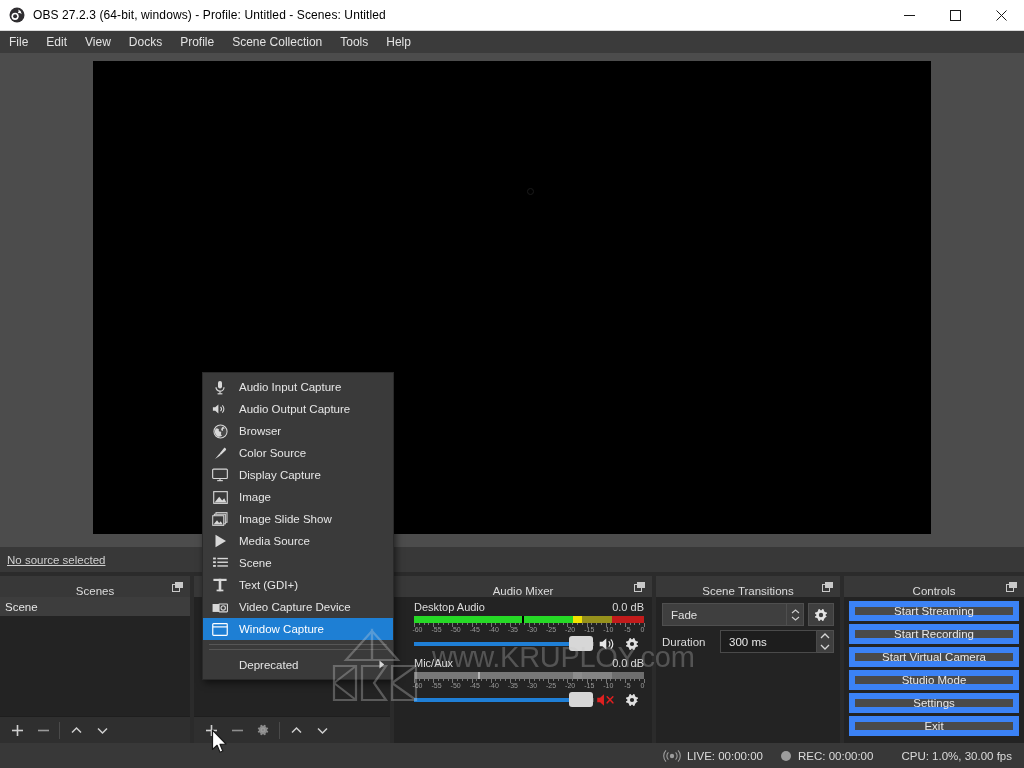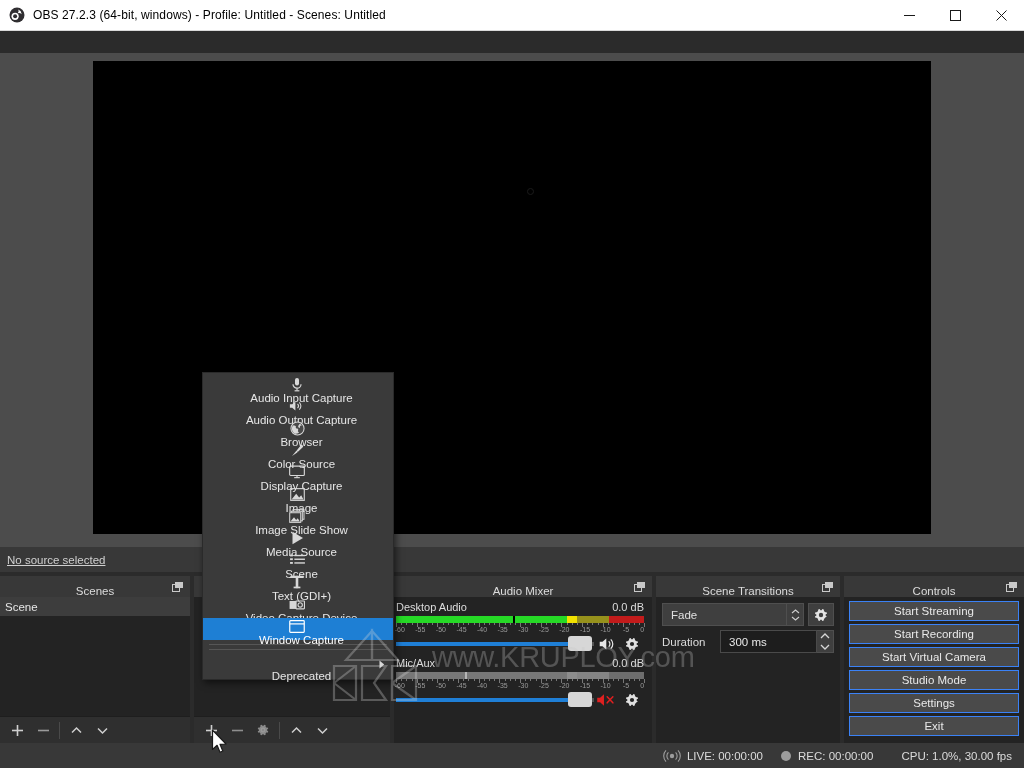--- a/index.html
+++ b/index.html
@@ -107,21 +107,21 @@
     flex: 0 0 auto;
   }
   .tb-btn {
     width: 26px; height: 24px;
     display: flex; align-items: center; justify-content: center;
     cursor: default;
   }
   .tb-div { width: 1px; height: 17px; background: #4a4a4a; margin: 0 3px; }
 
   
-  #mixer-body { padding: 4px 8px 0 2px; overflow: hidden; }
+  #mixer-body { padding: 4px 8px 0 20px; overflow: hidden; }
   .mixer-track { margin-bottom: 2px; position: relative; }
   .mt-head { display: flex; justify-content: space-between; align-items: baseline; height: 14px; }
   .mt-name { font-size: 11px; color: #dddddd; }
   .mt-db   { font-size: 11px; color: #dddddd; }
   .meter { height: 7px; width: 100%; display: flex; position: relative; margin-top: 1px; }
   .meter .seg { height: 100%; }
   .meter .peak {
     position: absolute; top: 0; width: 2px; height: 100%; background: #000;
   }
   .ticks {
@@ -169,21 +169,21 @@
   }
   .dur-spin {
     width: 17px; height: 23px; background: #3f3f3f; border: 1px solid #4f4f4f;
     border-left: none; display: flex; flex-direction: column; cursor: default;
   }
   .dur-spin .half { flex: 1; display: flex; align-items: center; justify-content: center; }
 
   
   #ctrl-body { padding: 4px 5px; display: flex; flex-direction: column; gap: 3px; }
   .ctrl-btn {
-    height: 20px; background: #4a4a4a; border: 1px solid #3b82f6;
+    height: 20px; background: #4a4a4a; border: 6px solid #3b82f6;
     display: flex; align-items: center; justify-content: center;
     font-size: 11.5px; color: #e8e8e8; cursor: default;
   }
 
   
   #statusbar {
     position: absolute; left: 0; top: 743px; width: 1024px; height: 25px;
     background: #383838; display: flex; align-items: center;
     justify-content: flex-end; padding-right: 12px; gap: 0;
   }
@@ -194,21 +194,21 @@
   #ctxmenu {
     position: absolute; left: 202px; top: 372px; width: 192px;
     background: #3a3a3a; border: 1px solid #2a2a2a;
     box-shadow: 2px 3px 7px rgba(0,0,0,0.55);
     padding: 3px 0 3px 0;
     z-index: 50;
   }
   .ctx-item {
     height: 22px; display: flex; align-items: center;
     padding-left: 7px; font-size: 11.5px; color: #e6e6e6;
-    cursor: default; position: relative; flex-direction: column;
+    cursor: default; position: relative;
   }
   .ctx-item.hl { background: #1e7fd4; color: #ffffff; text-align: center; }
   .ctx-ico {
     width: 20px; height: 16px; margin-right: 9px;
     display: flex; align-items: center; justify-content: center; flex: 0 0 auto;
   }
   .ctx-sep { height: 1px; background: #565656; margin: 4px 6px; }
   .ctx-arrow { position: absolute; right: 8px; top: 50%; transform: translateY(-50%); }
 
   
@@ -255,20 +255,30 @@
       </div>
       <div class="wc">
         <svg width="11" height="11" viewBox="0 0 11 11">
           <line x1="0.5" y1="0.5" x2="10.5" y2="10.5" stroke="#1a1a1a" stroke-width="1"></line>
           <line x1="10.5" y1="0.5" x2="0.5" y2="10.5" stroke="#1a1a1a" stroke-width="1"></line>
         </svg>
       </div>
     </div>
   </div>
 
+  <div id="menubar">
+    <div class="menu-item">File</div>
+    <div class="menu-item">Edit</div>
+    <div class="menu-item">View</div>
+    <div class="menu-item">Docks</div>
+    <div class="menu-item">Profile</div>
+    <div class="menu-item">Scene Collection</div>
+    <div class="menu-item">Tools</div>
+    <div class="menu-item">Help</div>
+  </div>
 
   <div id="preview-wrap">
     <div id="canvas">
       <div id="canvas-dot"></div>
     </div>
   </div>
 
   <div id="source-status">
     <span>No source selected</span>
   </div>

